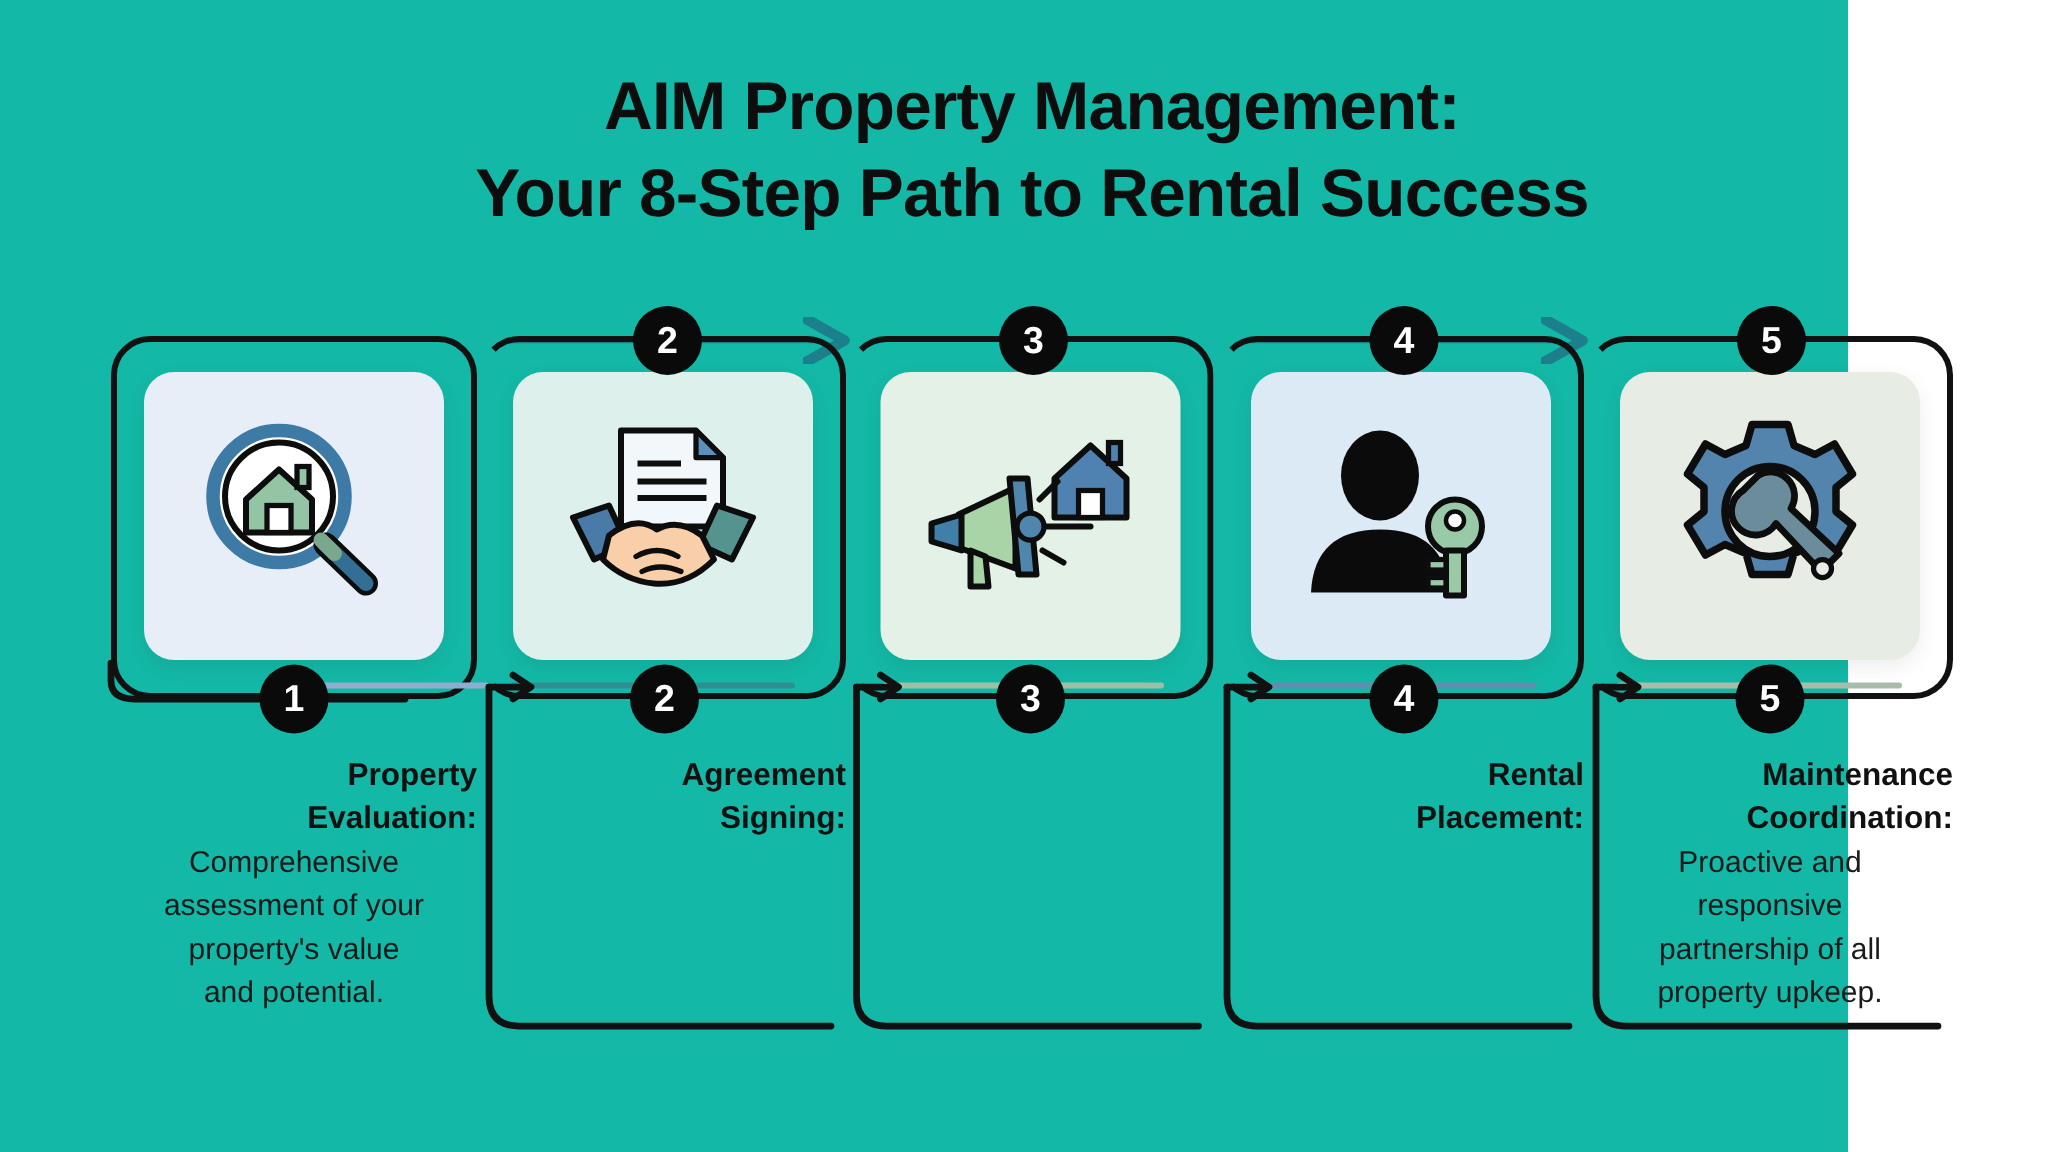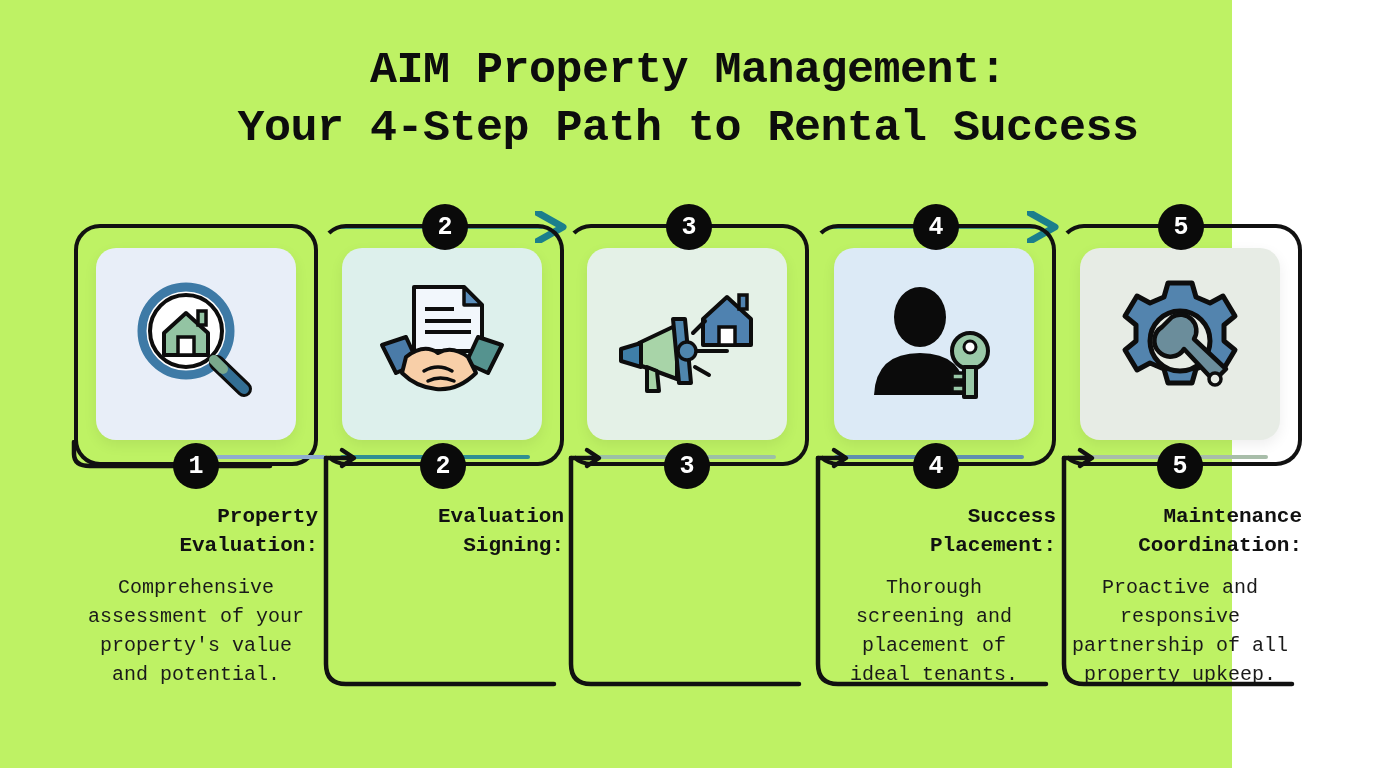--- a/index.html
+++ b/index.html
@@ -3,21 +3,21 @@
 <meta charset="utf-8">
 <title>AIM Property Management Infographic</title>
 <style>
   * { box-sizing: border-box; margin: 0; padding: 0; }
   html, body {
     width: 1376px; height: 768px;
     background: #ffffff;
     font-family: "Liberation Sans", sans-serif;
     overflow: hidden;
   }
-  #stage { position: relative; width: 1232px; height: 768px; background: #bef264; font-family: Liberation Mono, monospace; }
+  #stage { position: relative; width: 1232px; height: 768px; background: #14b8a6; }
 
   
   .title {
     position: absolute; left: 0; top: 42px; width: 1376px;
     text-align: center;
     font-weight: bold;
     font-size: 45px;
     line-height: 58px;
     letter-spacing: -0.5px;
     color: #0d0d0d;
@@ -70,21 +70,21 @@
     font-weight: bold;
     font-size: 21px;
     line-height: 29px;
     white-space: pre-line;
     text-align: right;
   }
   .step-desc {
     font-size: 20px;
     line-height: 29px;
     color: #1a1a1a;
-    margin-top: 13px;
+    margin-top: 1px;
     white-space: pre-line;
   }
 
   
   .hline {
     position: absolute;
     height: 4px;
     border-radius: 2px;
   }
   .badge {
@@ -103,21 +103,21 @@
   
   .wrap-bracket { position: absolute; }
 </style>
 </head>
 <body>
 
 <div id="stage">
 
   <div class="title">
     <span>AIM Property Management:</span>
-    <span class="l2">Your 4-Step Path to Rental Success</span>
+    <span class="l2">Your 8-Step Path to Rental Success</span>
   </div>
 
   <svg class="arrow-svg" style="left:340px; top:214px;" width="220" height="26">
     <defs>
       <marker id="tealhead" markerWidth="9" markerHeight="9" refX="2" refY="4.5" orient="auto">
         <path d="M0,0 L8,4.5 L0,9" fill="none" stroke="#1b7f8c" stroke-width="2" stroke-linecap="round" stroke-linejoin="round"></path>
       </marker>
     </defs>
     <line x1="0" y1="13" x2="202" y2="13" stroke="#1b7f8c" stroke-width="3.5" marker-end="url(#tealhead)" stroke-linecap="round"></line>
   </svg>
@@ -170,21 +170,21 @@
         <line x1="53" y1="42" x2="99" y2="42" stroke="#0d0d0d" stroke-width="4"></line>
         <line x1="53" y1="53" x2="99" y2="53" stroke="#0d0d0d" stroke-width="4"></line>
         <path d="M10 66 L34 58 L46 84 L24 94 Z" fill="#4a7ba8" stroke="#0d0d0d" stroke-width="4" stroke-linejoin="round"></path>
         <path d="M130 66 L106 58 L94 84 L116 94 Z" fill="#55938f" stroke="#0d0d0d" stroke-width="4" stroke-linejoin="round"></path>
         <path d="M34 78 Q52 64 66 74 Q80 66 96 78 L104 94 Q86 112 64 110 Q44 108 30 94 Z" fill="#f8cfa8" stroke="#0d0d0d" stroke-width="4" stroke-linejoin="round"></path>
         <path d="M52 92 Q66 84 80 92" fill="none" stroke="#0d0d0d" stroke-width="3.5" stroke-linecap="round"></path>
         <path d="M56 102 Q68 96 82 102" fill="none" stroke="#0d0d0d" stroke-width="3.5" stroke-linecap="round"></path>
       </svg>
     </div>
     <div class="step-text">
-      <div class="step-title">Evaluation
+      <div class="step-title">Agreement
 Signing:</div>
     </div>
   </div>
   <div class="hline" style="left:340px; top:455px; width:190px; background:#2f8f92;"></div>
   <div class="badge" style="left:420px; top:443px;">2</div>
 
   <div class="step step-3">
     <div class="card-frame frame-openleft"></div>
     <div class="icon-tile" style="background:#e4f1e7;">
 
@@ -216,26 +216,22 @@
         <ellipse cx="56" cy="38" rx="26" ry="30" fill="#0b0b0b"></ellipse>
         <path d="M10 116 Q12 74 56 74 Q100 74 102 116 Z" fill="#0b0b0b"></path>
         <circle cx="106" cy="72" r="18" fill="#9ac9a8" stroke="#0d0d0d" stroke-width="4"></circle>
         <circle cx="106" cy="68" r="6" fill="#ffffff" stroke="#0d0d0d" stroke-width="3"></circle>
         <path d="M100 88 L100 118 L112 118 L112 88 Z" fill="#9ac9a8" stroke="#0d0d0d" stroke-width="4" stroke-linejoin="round"></path>
         <rect x="88" y="94" width="12" height="7" fill="#9ac9a8" stroke="#0d0d0d" stroke-width="3.5"></rect>
         <rect x="88" y="106" width="12" height="7" fill="#9ac9a8" stroke="#0d0d0d" stroke-width="3.5"></rect>
       </svg>
     </div>
     <div class="step-text">
-      <div class="step-title">Success
+      <div class="step-title">Rental
 Placement:</div>
-      <div class="step-desc">Thorough
-screening and
-placement of
-ideal tenants.</div>
     </div>
   </div>
   <div class="hline" style="left:834px; top:455px; width:190px; background:#5f8fae;"></div>
   <div class="badge" style="left:913px; top:443px;">4</div>
 
   <div class="step step-5">
     <div class="card-frame frame-openleft"></div>
     <div class="icon-tile" style="background:#e7ece5;">
 
       <svg width="140" height="130" viewBox="0 0 140 130">

